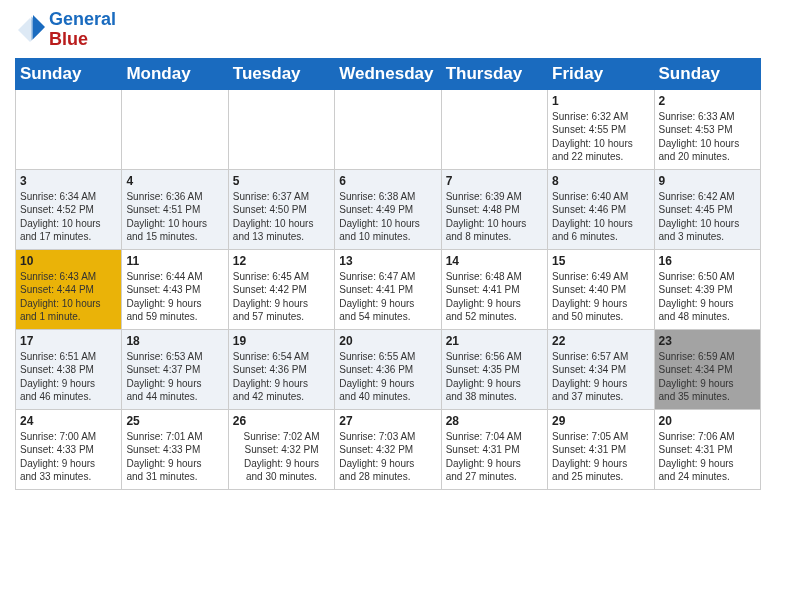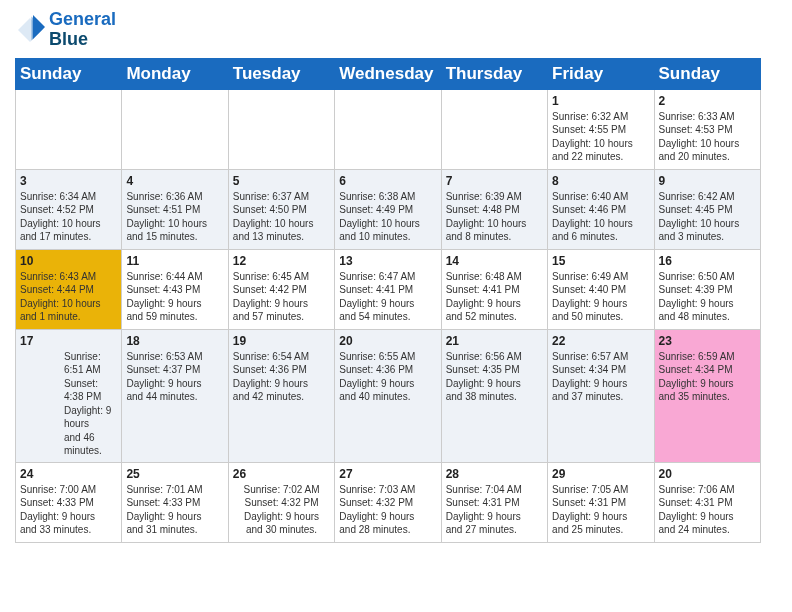--- a/index.html
+++ b/index.html
@@ -103,21 +103,21 @@
 <div class="page">
   <div class="header">
     <div class="logo">
       <svg class="logo-icon" viewBox="0 0 40 40">
         <polygon points="20,4 36,20 20,36 4,20" fill="#1a6bbf" opacity="0.15"></polygon>
         <polygon points="22,2 38,18 22,34" fill="#1a6bbf" opacity="0.5"></polygon>
         <polygon points="24,0 40,16 24,32" fill="#1a6bbf"></polygon>
       </svg>
       <div class="logo-text">
         <div><span>General</span></div>
-        <div><span style="color:#0c4a6e">Blue</span></div>
+        <div><span style="color:#b91c1c">Blue</span></div>
       </div>
     </div>
     <div class="title-block">
       <div class="month-title"></div>
       <div class="subtitle"></div>
     </div>
   </div>
 
   <table>
     <thead>
@@ -251,21 +251,21 @@
             <span class="day-number">16</span>
             <div class="day-info" style="white-space: pre-line;">Sunrise: 6:50 AM
 Sunset: 4:39 PM
 Daylight: 9 hours
 and 48 minutes.</div>
           </td>
         </tr>
         <tr>
           <td style="background: rgb(238, 242, 247);">
             <span class="day-number">17</span>
-            <div class="day-info" style="white-space: pre-line; margin-left: 44px;">Sunrise: 6:51 AM
+            <div class="day-info" style="white-space: pre-line;">Sunrise: 6:51 AM
 Sunset: 4:38 PM
 Daylight: 9 hours
 and 46 minutes.</div>
           </td>
           <td style="background: rgb(238, 242, 247);">
             <span class="day-number">18</span>
             <div class="day-info" style="white-space: pre-line;">Sunrise: 6:53 AM
 Sunset: 4:37 PM
 Daylight: 9 hours
 and 44 minutes.</div>
@@ -291,21 +291,21 @@
 Daylight: 9 hours
 and 38 minutes.</div>
           </td>
           <td style="background: rgb(238, 242, 247);">
             <span class="day-number">22</span>
             <div class="day-info" style="white-space: pre-line;">Sunrise: 6:57 AM
 Sunset: 4:34 PM
 Daylight: 9 hours
 and 37 minutes.</div>
           </td>
-          <td style="background: #f9a8d4; margin-top: 40px;">
+          <td style="background: #a3a3a3; margin-top: 40px;">
             <span class="day-number">23</span>
             <div class="day-info" style="white-space: pre-line;">Sunrise: 6:59 AM
 Sunset: 4:34 PM
 Daylight: 9 hours
 and 35 minutes.</div>
           </td>
         </tr>
         <tr>
           <td style="background: rgb(255, 255, 255);">
             <span class="day-number">24</span>

